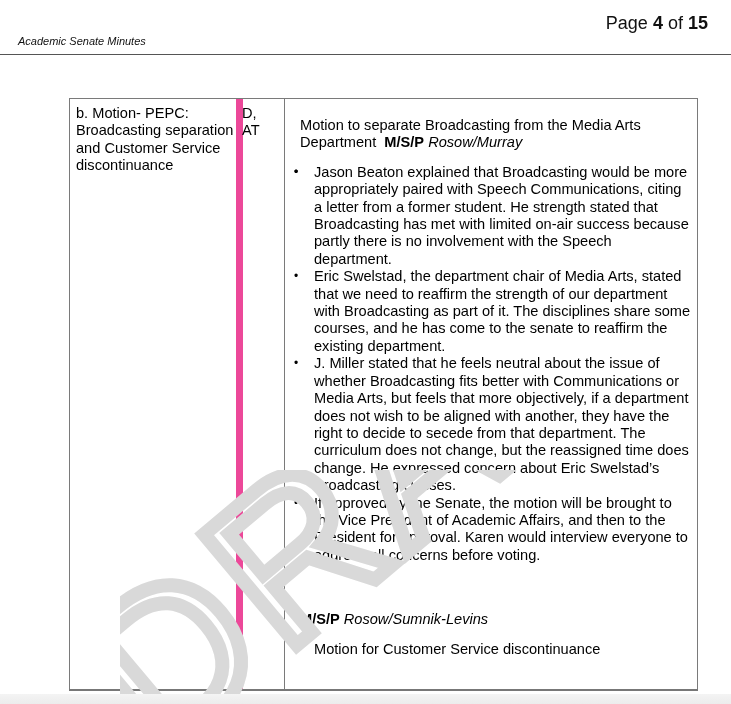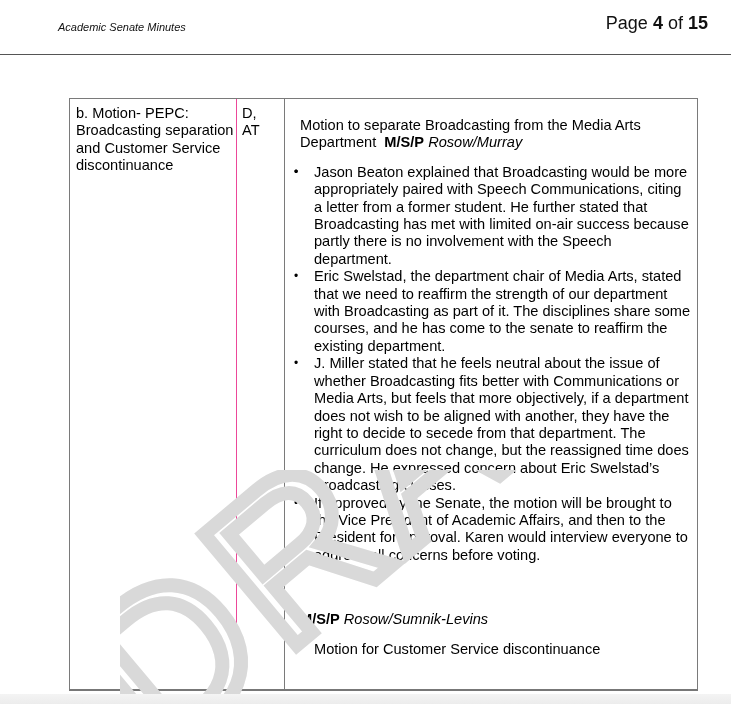--- a/index.html
+++ b/index.html
@@ -7,31 +7,31 @@
     width: 731px; height: 704px; overflow: hidden; position: relative;
     background: #ffffff; color: #000;
     font-family: "Liberation Sans", sans-serif;
   }
   .header-page {
     position: absolute; right: 23px; top: 13px;
     font-family: "Liberation Sans", sans-serif; font-size: 18px; color: #111;
   }
   .header-page b { font-weight: bold; }
   .header-title {
-    position: absolute; left: 18px; top: 21px;
-    font-style: italic; font-size: 11px; color: #111; margin-left: 40px;
+    position: absolute; left: 18px; top: 35px;
+    font-style: italic; font-size: 11px; color: #111;
   }
   .header-rule {
     position: absolute; left: 0; right: 0; top: 54px; height: 1px; background: #555;
   }
   .table-wrap {
     position: absolute; left: 69px; top: 98px; width: 629px; height: 593px;
     border: 1px solid #7a7a7a; border-bottom: 2px solid #777; overflow: hidden; box-sizing: border-box;
   }
-  .col1 { position: absolute; left: 0; top: 0; width: 166px; bottom: 0; border-right: 1px solid #ec4899; }
+  .col1 { position: absolute; left: 0; top: 0; width: 166px; bottom: 0; border-right: 7px solid #ec4899; }
   .col2 { position: absolute; left: 167px; top: 0; width: 47px; bottom: 0; border-right: 1px solid #7a7a7a; }
   .col3 { position: absolute; left: 215px; top: 0; right: 0; bottom: 0; }
   .cell-text { font-size: 14.6px; line-height: 17.4px; }
   .col1 .cell-text { padding: 6px 0 0 6px; }
   .col2 .cell-text { padding: 6px 0 0 5px; }
   .col3 .cell-text { padding: 6px 4px 0 3px; }
   ul.bullets { list-style: none; margin: 0; padding: 0; }
   ul.bullets li { position: relative; padding-left: 26px; }
   ul.bullets li .dot {
     position: absolute; left: 6px; top: 0; font-size: 12px; line-height: 17px;
@@ -73,21 +73,21 @@
   </div>
   <div class="col3">
     <div class="cell-text">
       <p class="para">
         <span>Motion to separate Broadcasting from the Media Arts Department</span>&nbsp;
         <span class="msp">M/S/P</span>
         <span class="movers">Rosow/Murray</span>
       </p>
       <ul class="bullets">
         <li><span class="dot">•</span></li>
-        <li><span class="dot">•</span><span>Jason Beaton explained that Broadcasting would be more appropriately paired with Speech Communications, citing a letter from a former student.  He further stated that Broadcasting has met with limited on-air success because partly there is no involvement with the Speech department.</span></li>
+        <li><span class="dot">•</span><span>Jason Beaton explained that Broadcasting would be more appropriately paired with Speech Communications, citing a letter from a former student.  He strength stated that Broadcasting has met with limited on-air success because partly there is no involvement with the Speech department.</span></li>
         <li><span class="dot">•</span><span>Eric Swelstad, the department chair of Media Arts, stated that we need to reaffirm the strength of our department with Broadcasting as part of it. The disciplines share some courses, and he has come to the senate to reaffirm the existing department.</span></li>
         <li><span class="dot">•</span><span>J. Miller stated that he feels neutral about the issue of whether Broadcasting fits better with Communications or Media Arts, but feels that more objectively, if a department does not wish to be aligned with another, they have the right to decide to secede from that department.  The curriculum does not change, but the reassigned time does change.  He expressed concern about Eric Swelstad’s Broadcasting classes.</span></li>
         <li><span class="dot">•</span><span>If approved by the Senate, the motion will be brought to the Vice President of Academic Affairs, and then to the President for approval. Karen would interview everyone to address all concerns before voting.</span></li>
         <li><span class="dot">•</span></li>
       </ul>
       <div class="gap"></div>
       <div class="gap"></div>
       <p class="para">
         <span class="msp">M/S/P</span>
         <span class="movers">Rosow/Sumnik-Levins</span>

